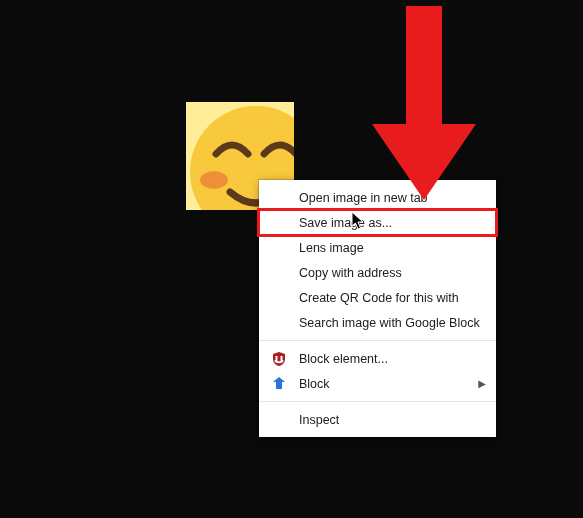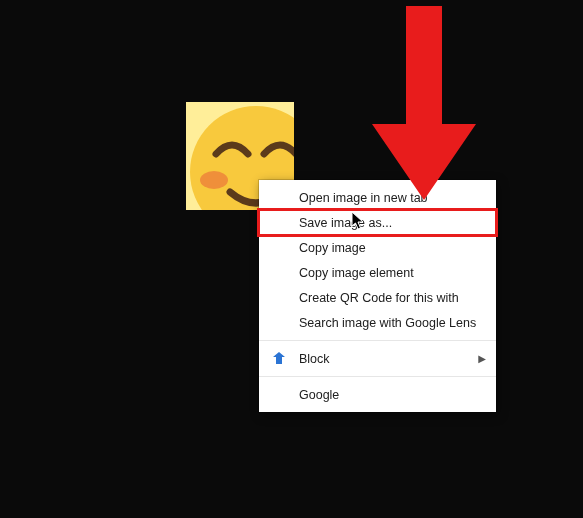--- a/index.html
+++ b/index.html
@@ -108,52 +108,63 @@
 
     <div class="menu-item">
       <span>Open image in new tab</span>
     </div>
 
     <div class="menu-item highlighted">
       <span>Save image as...</span>
     </div>
 
     <div class="menu-item">
-      <span>Copy image</span>
+      <span>Lens image</span>
     </div>
 
     <div class="menu-item">
-      <span>Copy image element</span>
+      <span>Copy with address</span>
     </div>
 
     <div class="menu-item">
       <span>Create QR Code for this with</span>
     </div>
 
     <div class="menu-item">
-      <span>Search image with Google Lens</span>
+      <span>Search image with Google Block</span>
     </div>
 
     <div class="menu-sep"></div>
 
+    <div class="menu-item">
+      <span class="menu-icon">
+        <svg viewBox="0 0 16 16" width="16" height="16">
+          <path d="M8 1 L14 3 V8 C14 12 11 14.5 8 15 C5 14.5 2 12 2 8 V3 Z" fill="#a62121"></path>
+          <rect x="4.5" y="5" width="2" height="5" fill="#fff"></rect>
+          <rect x="9.5" y="5" width="2" height="5" fill="#fff"></rect>
+          <path d="M4.5 9 C4.5 12 11.5 12 11.5 9" stroke="#fff" stroke-width="2" fill="none"></path>
+        </svg>
+      </span>
+      <span>Block element...</span>
+    </div>
 
     <div class="menu-item">
       <span class="menu-icon">
         <svg viewBox="0 0 16 16" width="16" height="16">
           <path d="M8 1 L14 6 L11 6 L11 13 L5 13 L5 6 L2 6 Z" fill="#2b74d4"></path>
         </svg>
       </span>
       <span>Block</span>
       <span class="submenu-arrow">▶</span>
     </div>
 
     <div class="menu-sep"></div>
 
     <div class="menu-item">
-      <span>Google</span>
+      <span>Inspect</span>
     </div>
 
   </div>
 
   <div class="arrow-annot">
     <svg viewBox="0 0 104 194" width="104" height="194">
       <path d="M34 0 H70 V118 H104 L52 194 L0 118 H34 Z" fill="#e81c1c"></path>
     </svg>
   </div>
 

